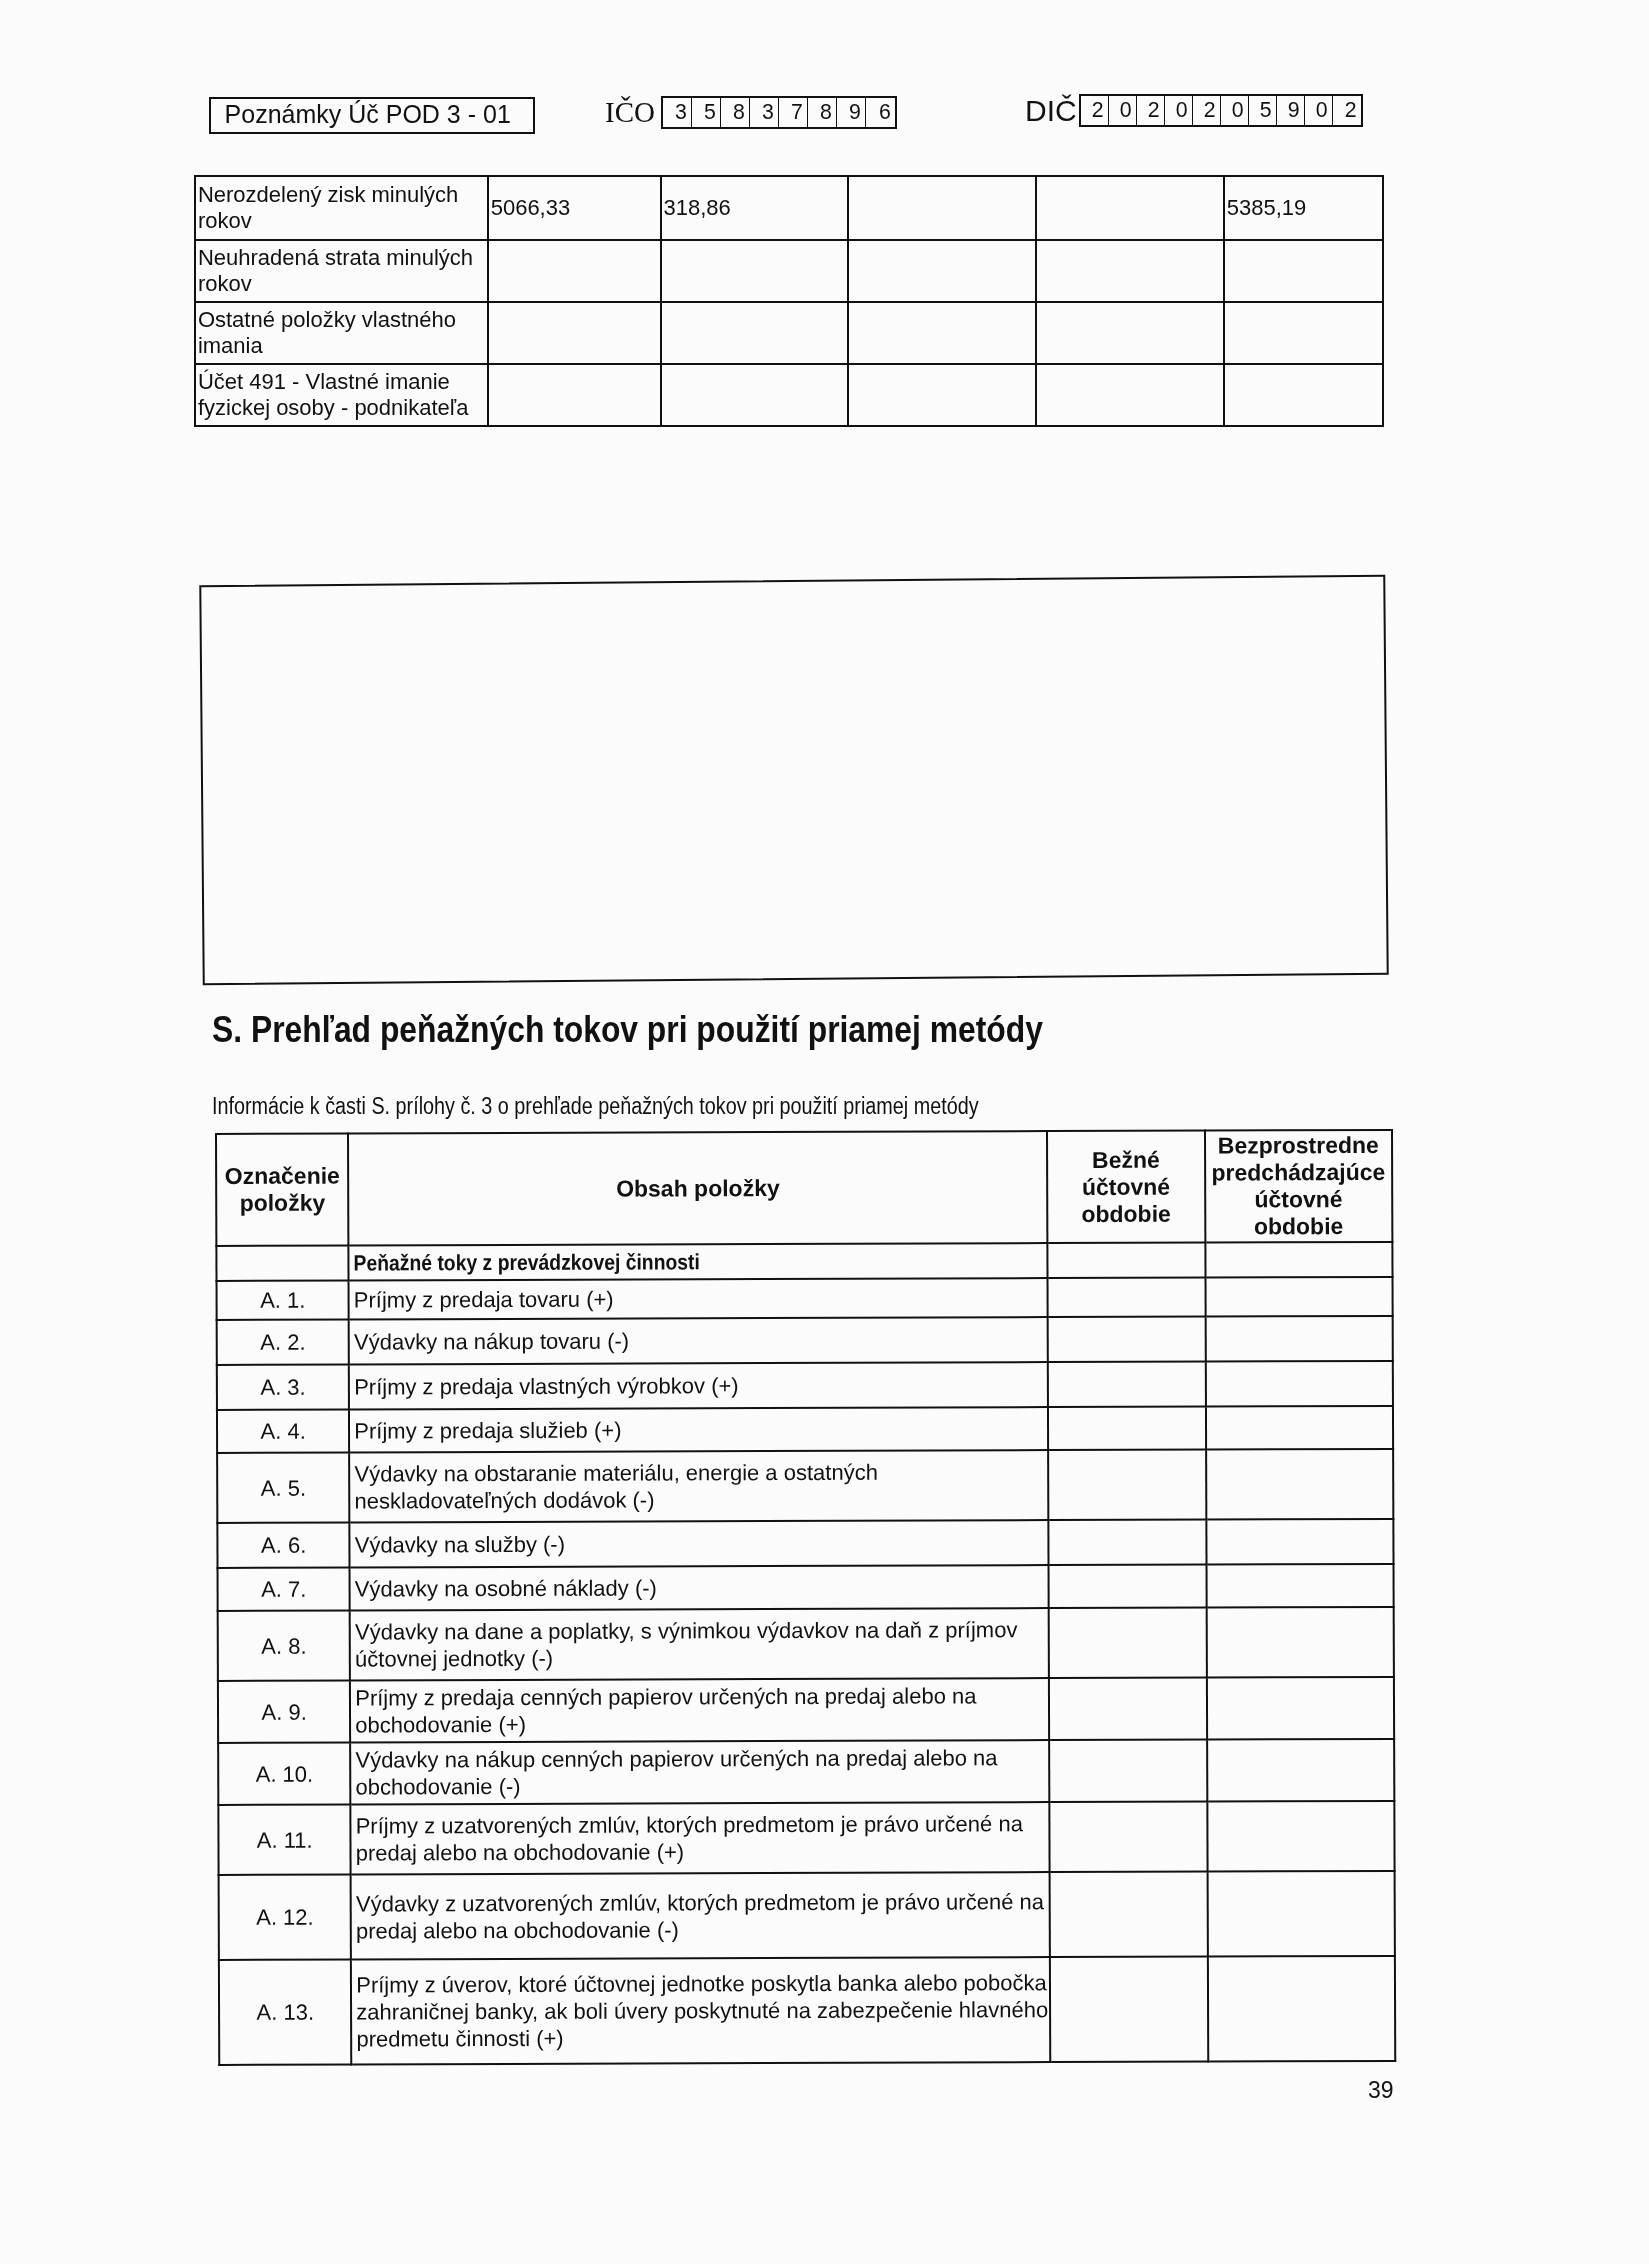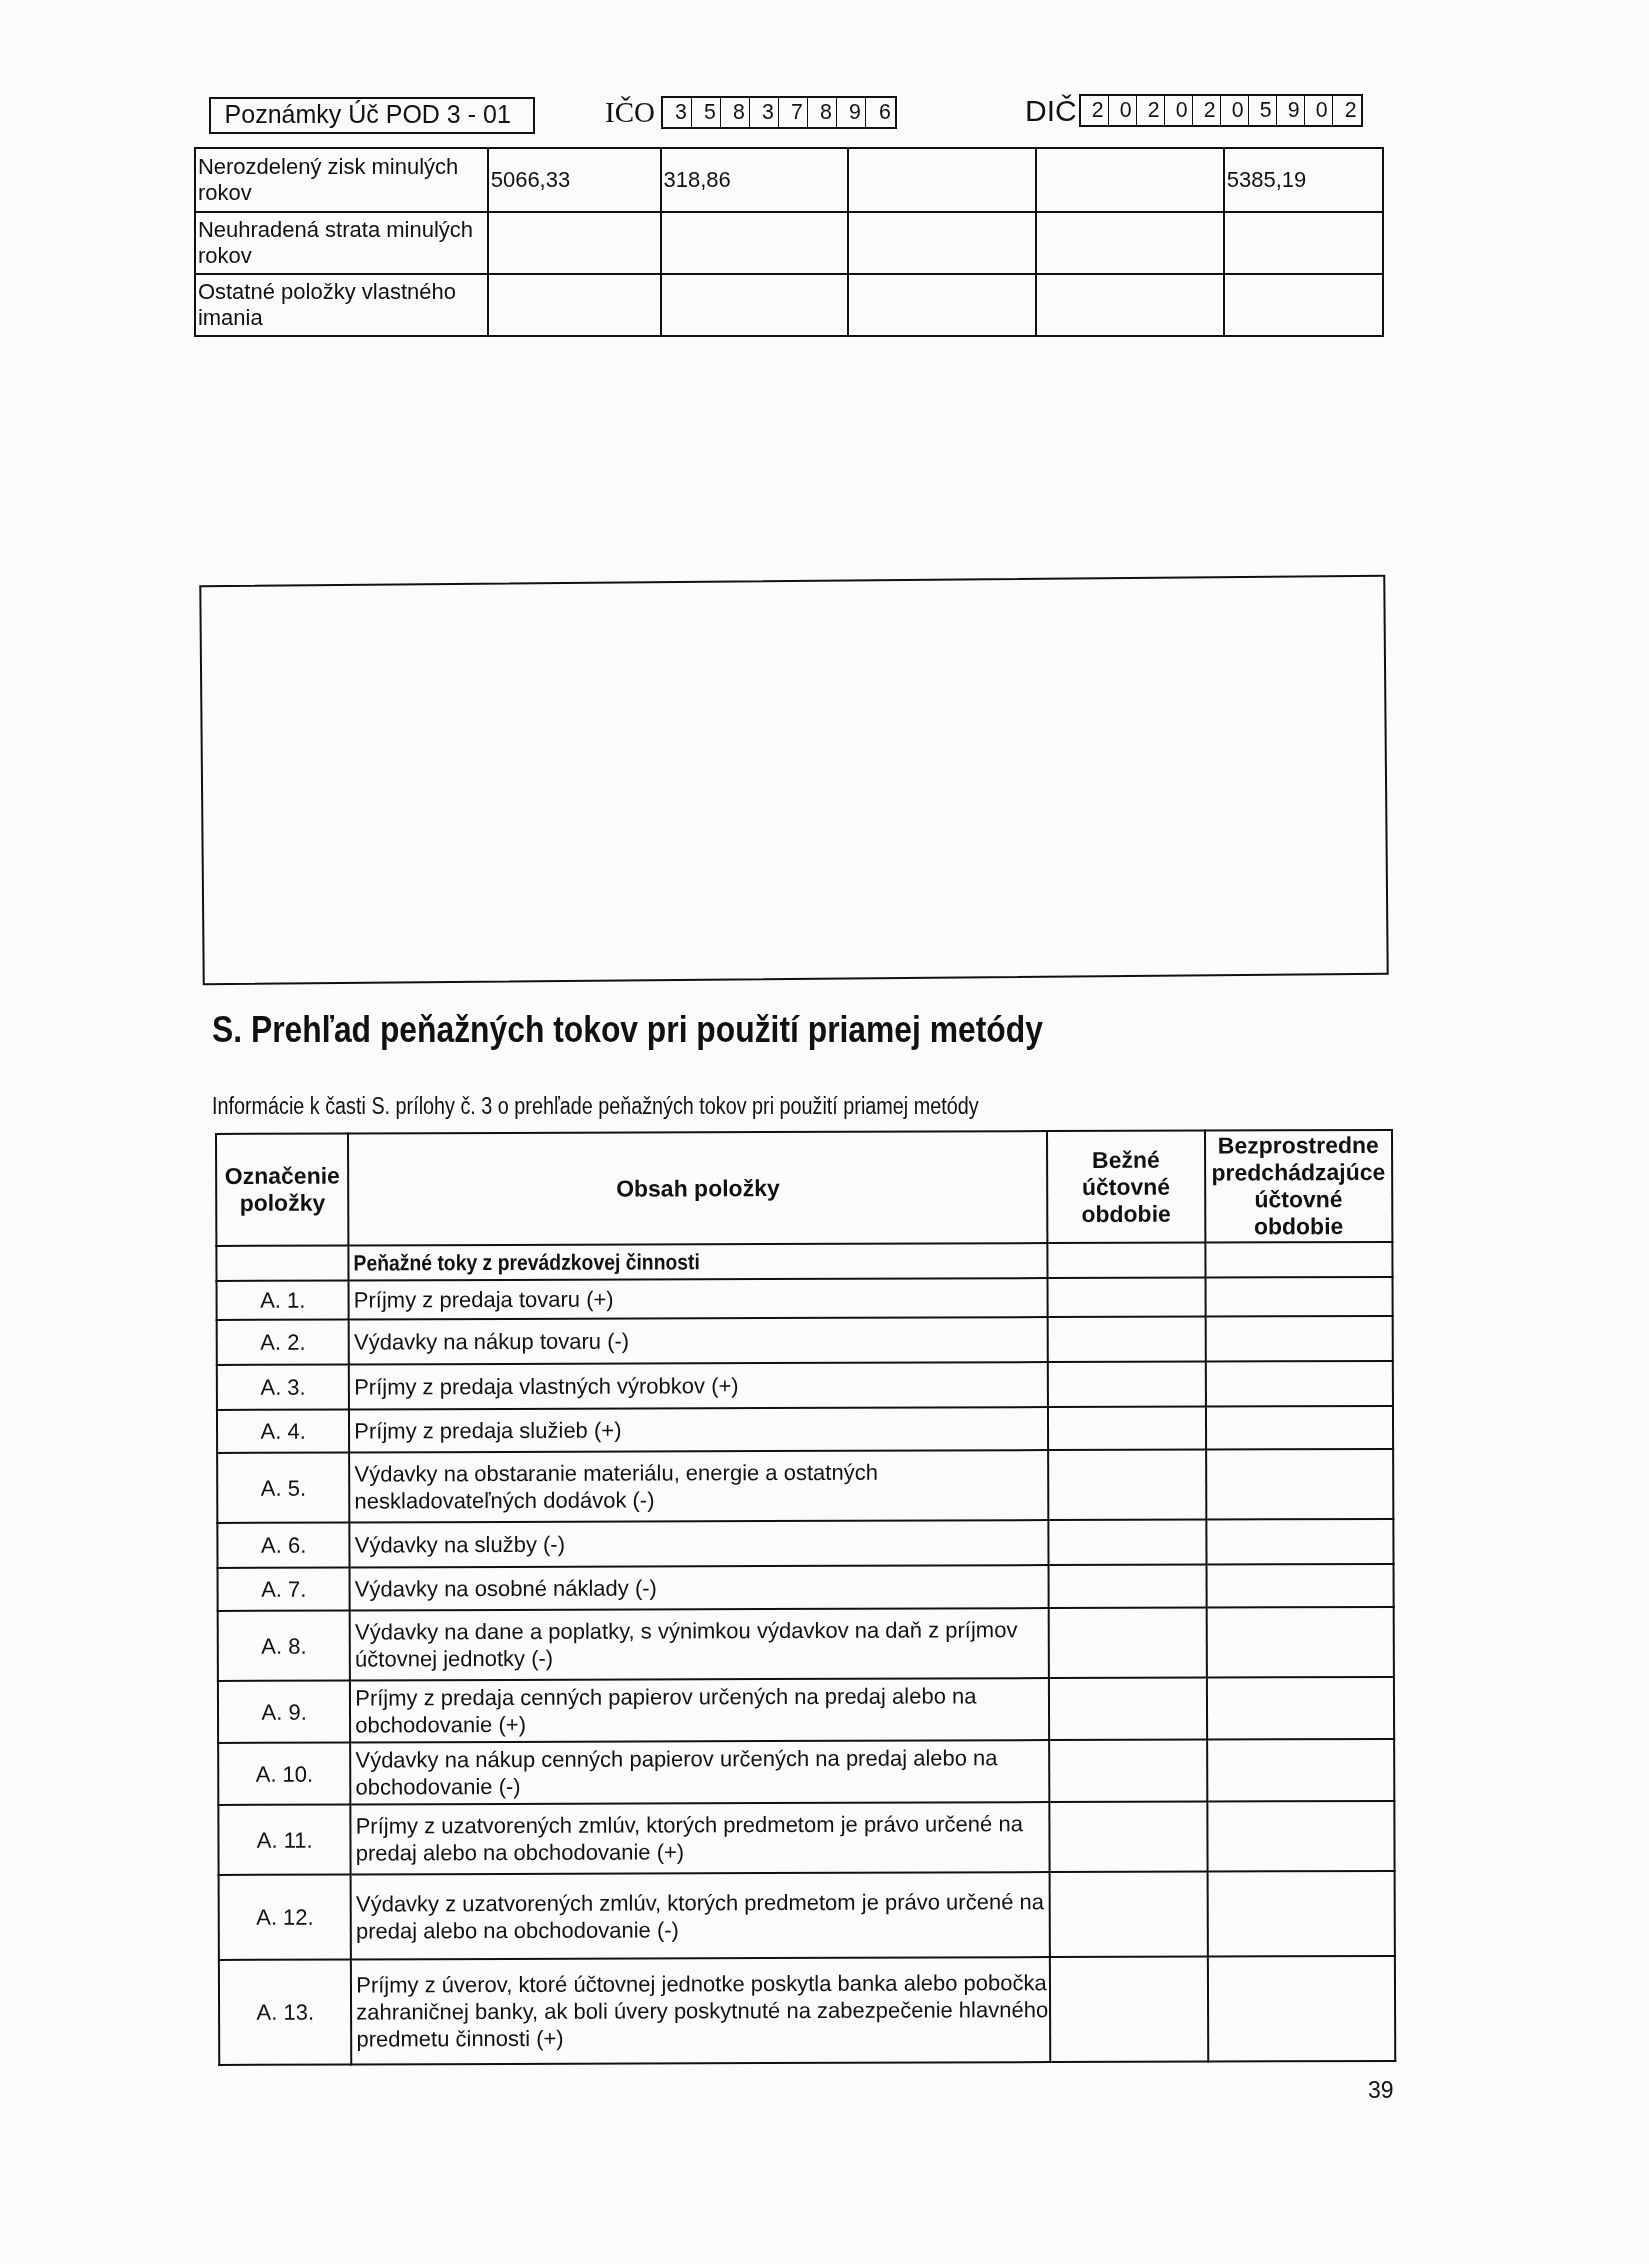--- a/index.html
+++ b/index.html
@@ -22,21 +22,21 @@
   .digit-row span {
     border-right: 1.9px solid #111; display: block; text-align: right;
     font-size: 21.3px; line-height: 29px; padding-right: 3.9px; box-sizing: border-box;
   }
   .digit-row span:last-child { border-right: none; }
   .ico-digits span { width: 29px; }
   .dic-digits span { width: 28px; }
 
   
   table { border-collapse: collapse; }
-  .eq-table { left: 194px; top: 147px; width: 1190px; border-radius: 20px; }
+  .eq-table { left: 194px; top: 175px; width: 1190px; border-radius: 20px; }
   .eq-table td {
     border: 2.4px solid #111; font-size: 22px; line-height: 26px;
     vertical-align: middle; padding: 0 1.9px;
   }
   .eq-table td.lbl { width: 287px; text-align: left; }
   .eq-table td.num { text-align: left; padding-right: 3.9px; }
 
   .empty-box {
     left: 201px; top: 580px; width: 1186px; height: 400px;
     border: 2.9px solid #111; box-sizing: border-box; transform: rotate(-0.5deg);
@@ -116,20 +116,28 @@
     <td class="num"></td>
   </tr>
   <tr style="height:62px;">
     <td class="lbl">Ostatné položky vlastného imania</td>
     <td class="num"></td>
     <td class="num"></td>
     <td class="num"></td>
     <td class="num"></td>
     <td class="num"></td>
   </tr>
+  <tr style="height:62px;">
+    <td class="lbl">Účet 491 - Vlastné imanie fyzickej osoby - podnikateľa</td>
+    <td class="num"></td>
+    <td class="num"></td>
+    <td class="num"></td>
+    <td class="num"></td>
+    <td class="num"></td>
+  </tr>
 </tbody>
   </table>
 
 <div class="abs empty-box"></div>
 
 <div class="abs section-title">S. Prehľad peňažných tokov pri použití priamej metódy</div>
 <div class="abs section-sub">Informácie k časti S. prílohy č. 3 o prehľade peňažných tokov pri použití priamej metódy</div>
 
 <table class="abs cf-table">
   <tbody>

